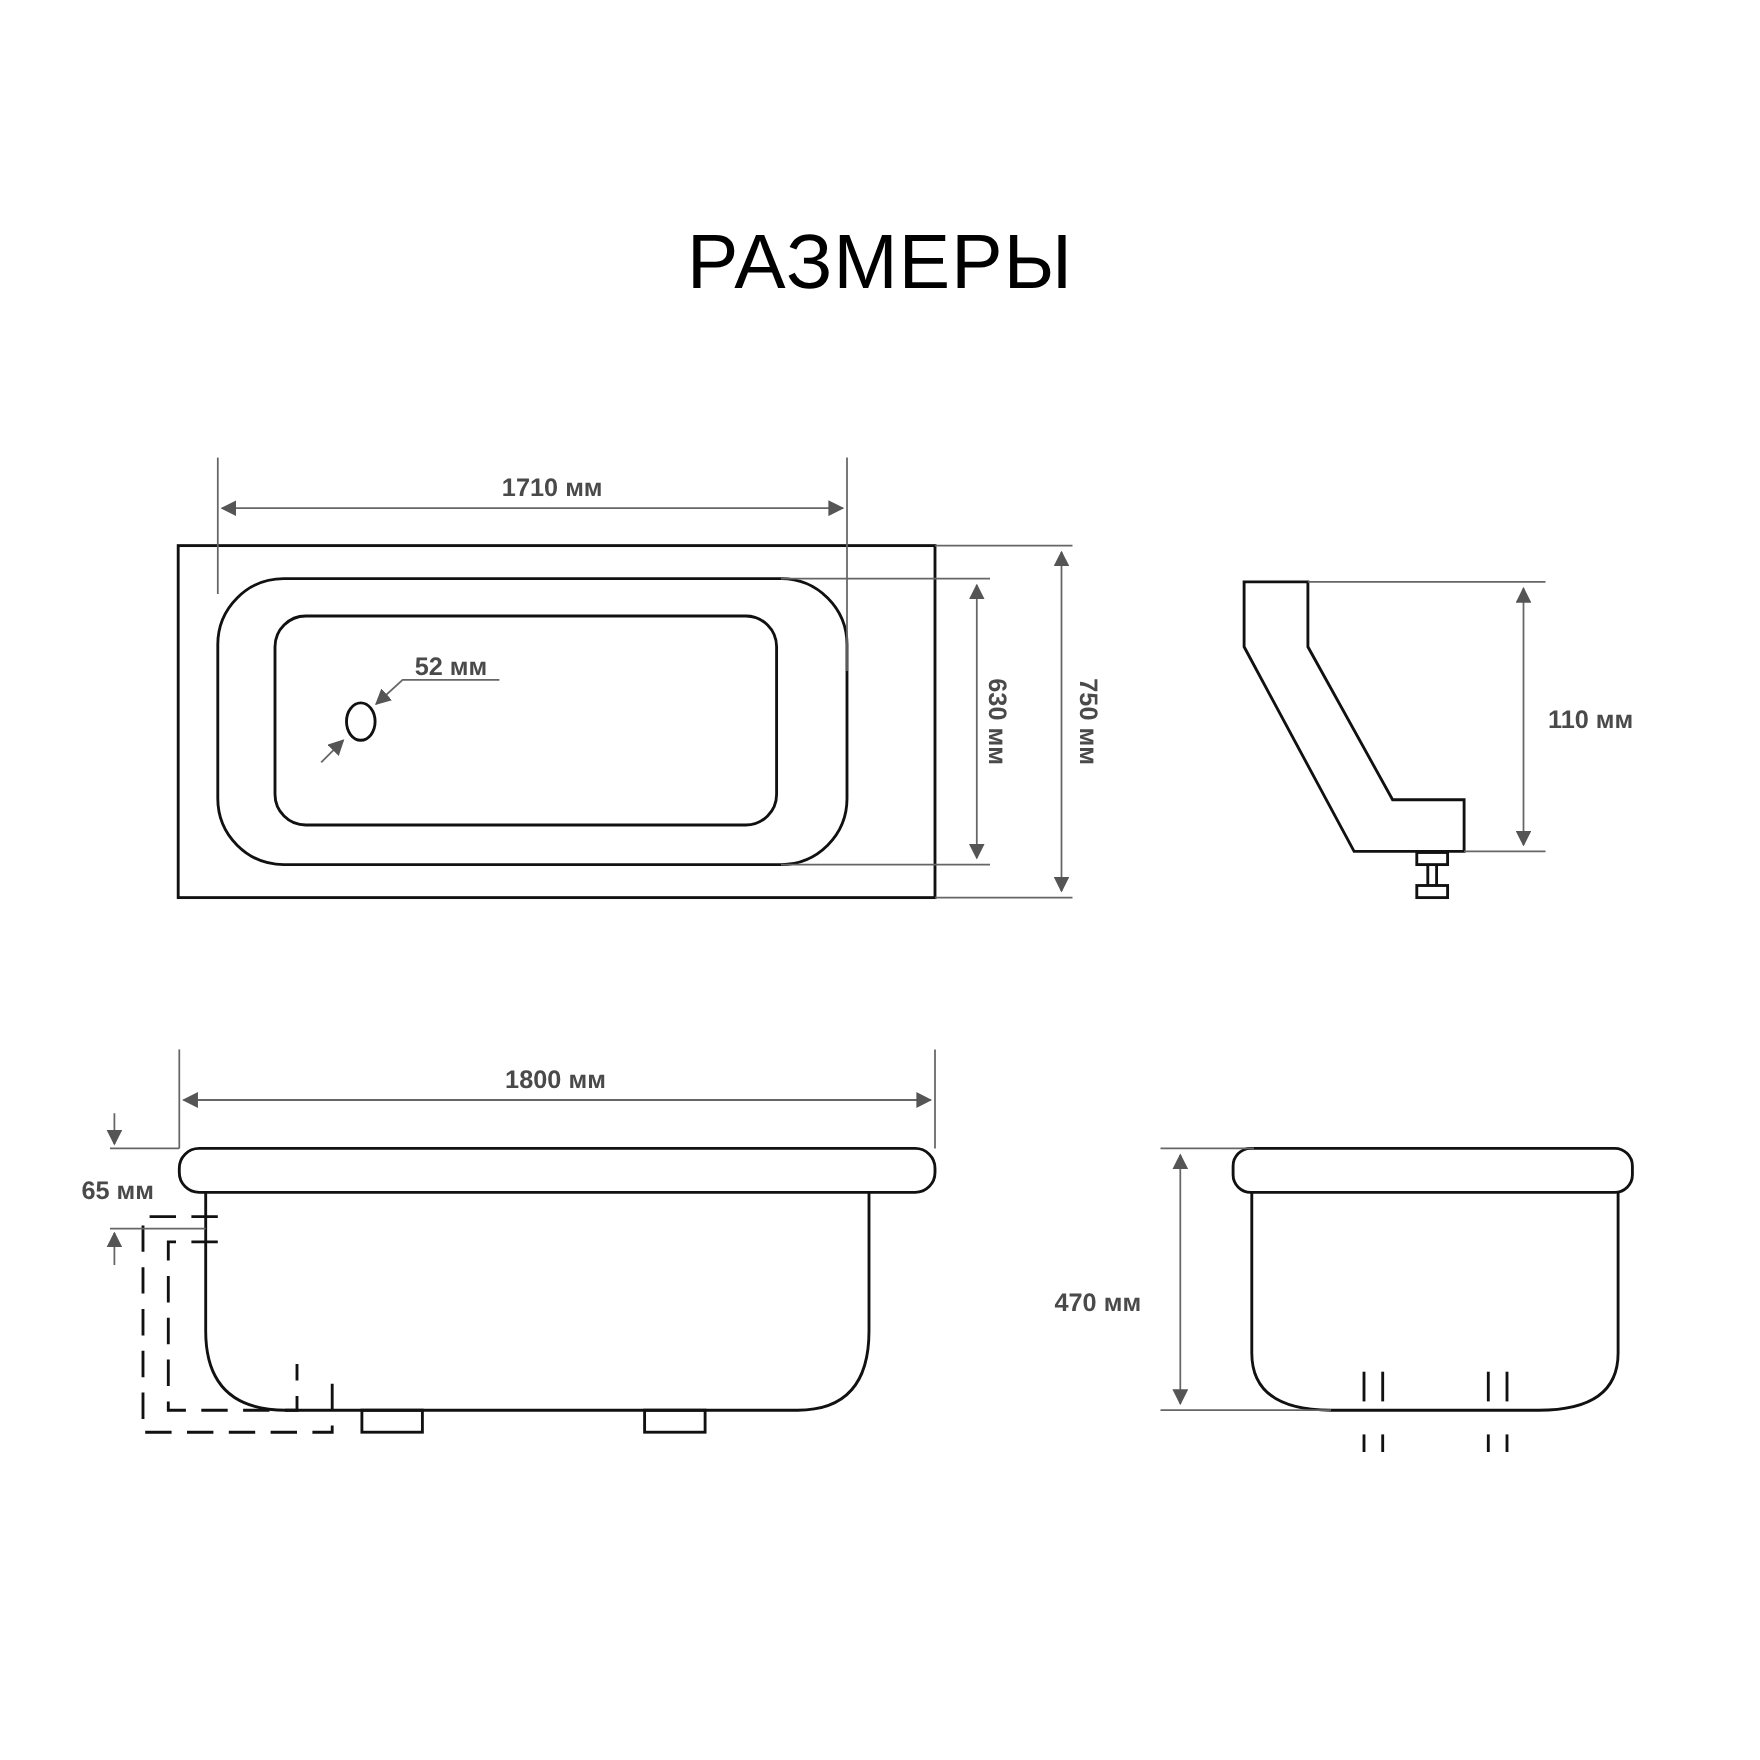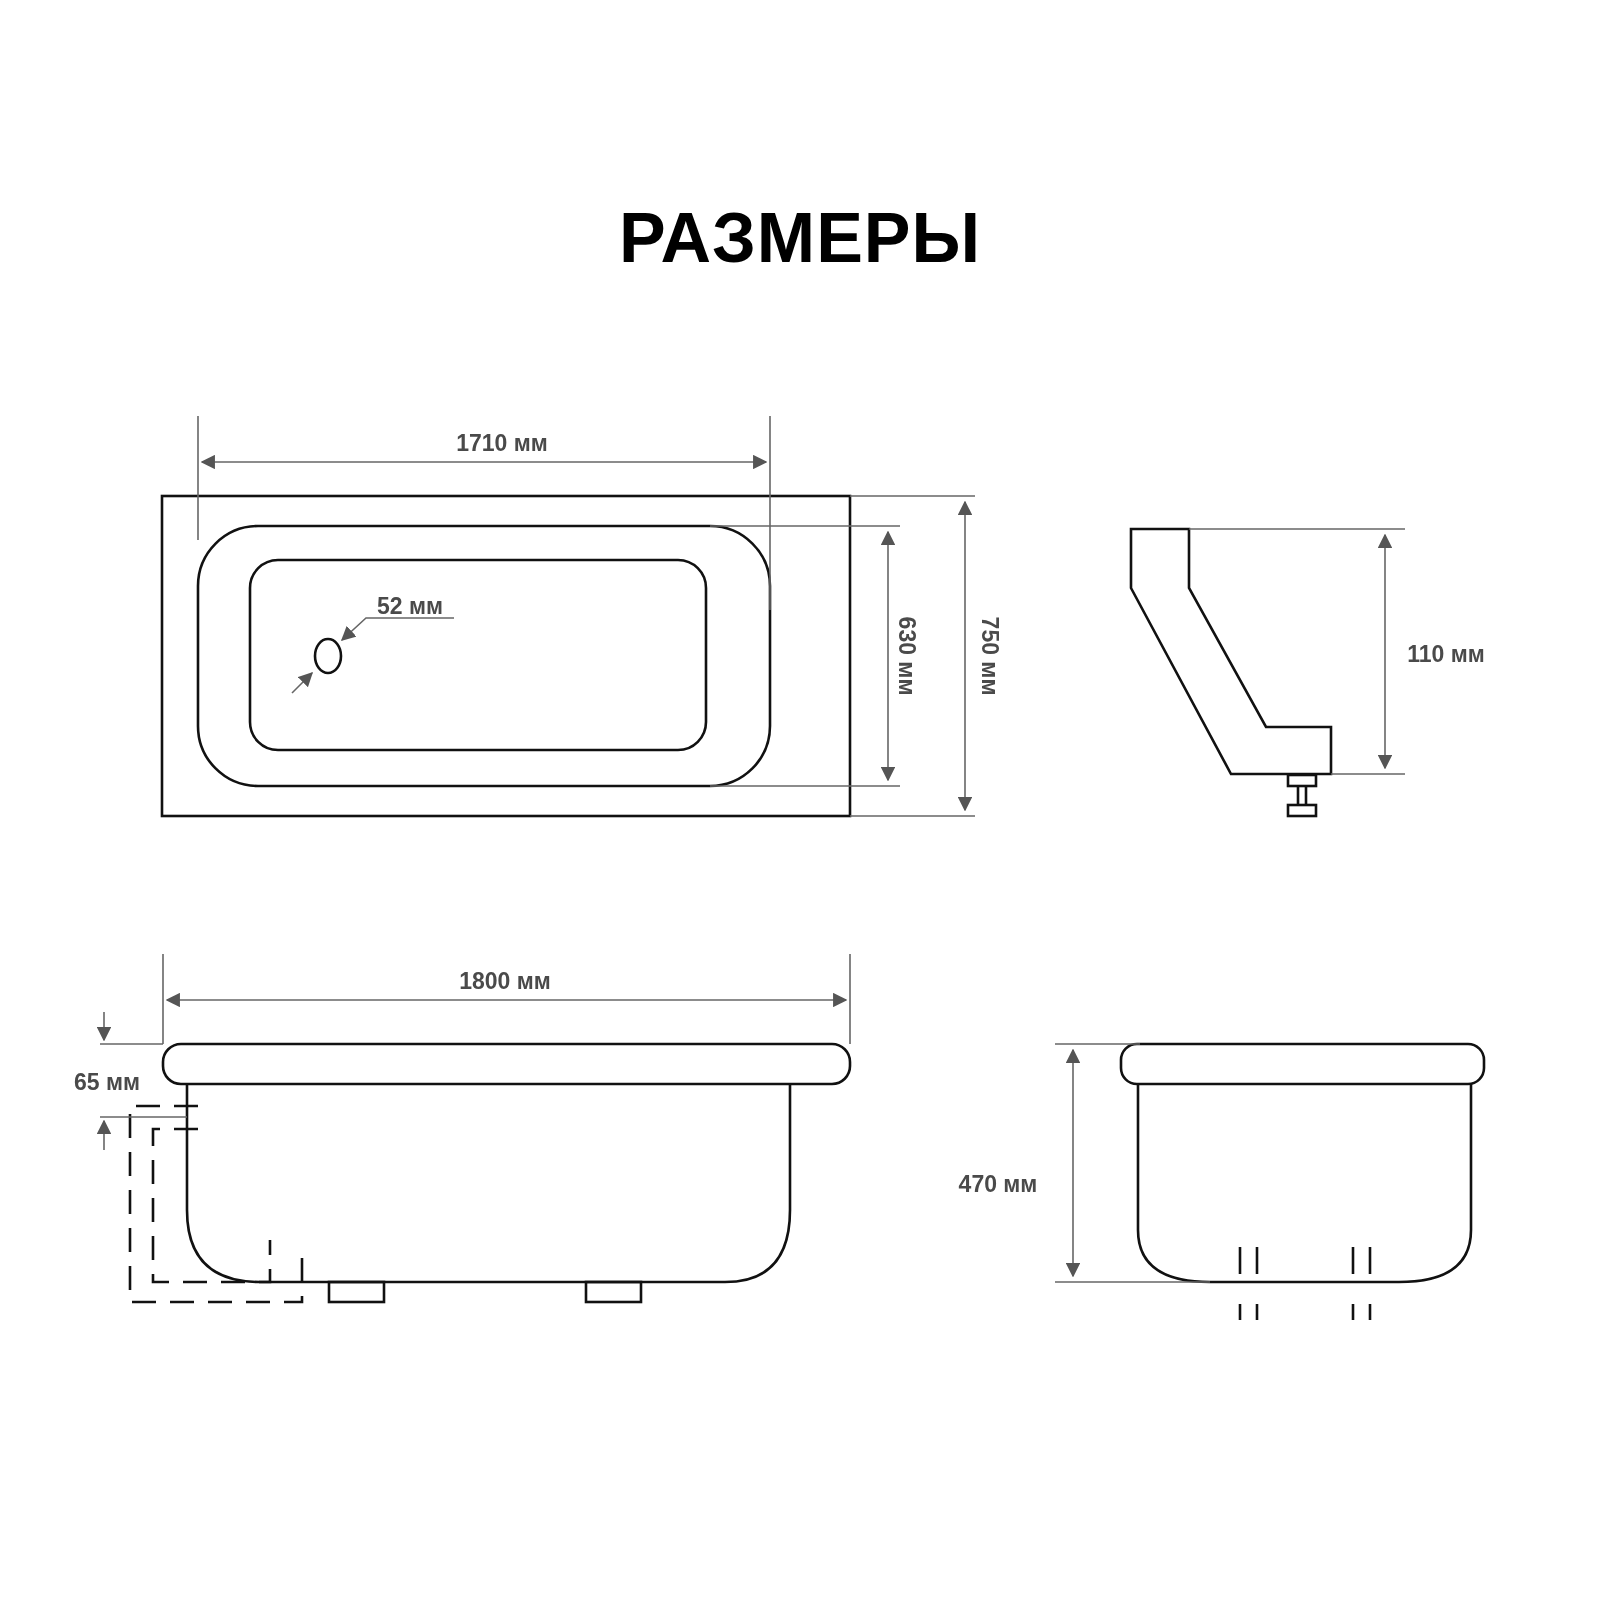--- a/index.html
+++ b/index.html
@@ -1,18 +1,18 @@
 <!DOCTYPE html>
 <html><head>
 <meta charset="utf-8">
 <style>
   html, body { margin:0; padding:0; background:#ffffff; }
   body { width:1600px; height:1600px; position:relative; overflow:hidden; }
   .title { position:absolute; left:0; top:198px; width:1600px; text-align:center;
-    font-family:"Liberation Sans", sans-serif; font-weight:700; font-size:70px; color:#000; letter-spacing:1px; }
+    font-family:"Liberation Sans", sans-serif; font-weight:400; font-size:70px; color:#000; letter-spacing:1px; }
   svg { position:absolute; left:0; top:0; }
   .lbl { font-family:"Liberation Sans", sans-serif; font-weight:700; font-size:23px; fill:#4a4a4a; }
   .obj { fill:none; stroke:#111; stroke-width:2.6; }
   .dim { stroke:#666; stroke-width:1.6; fill:none; }
   .dash { fill:none; stroke:#111; stroke-width:2.6; stroke-dasharray:24 14; }
 </style>
 </head>
 <body>
 
 <div class="title">РАЗМЕРЫ</div>

